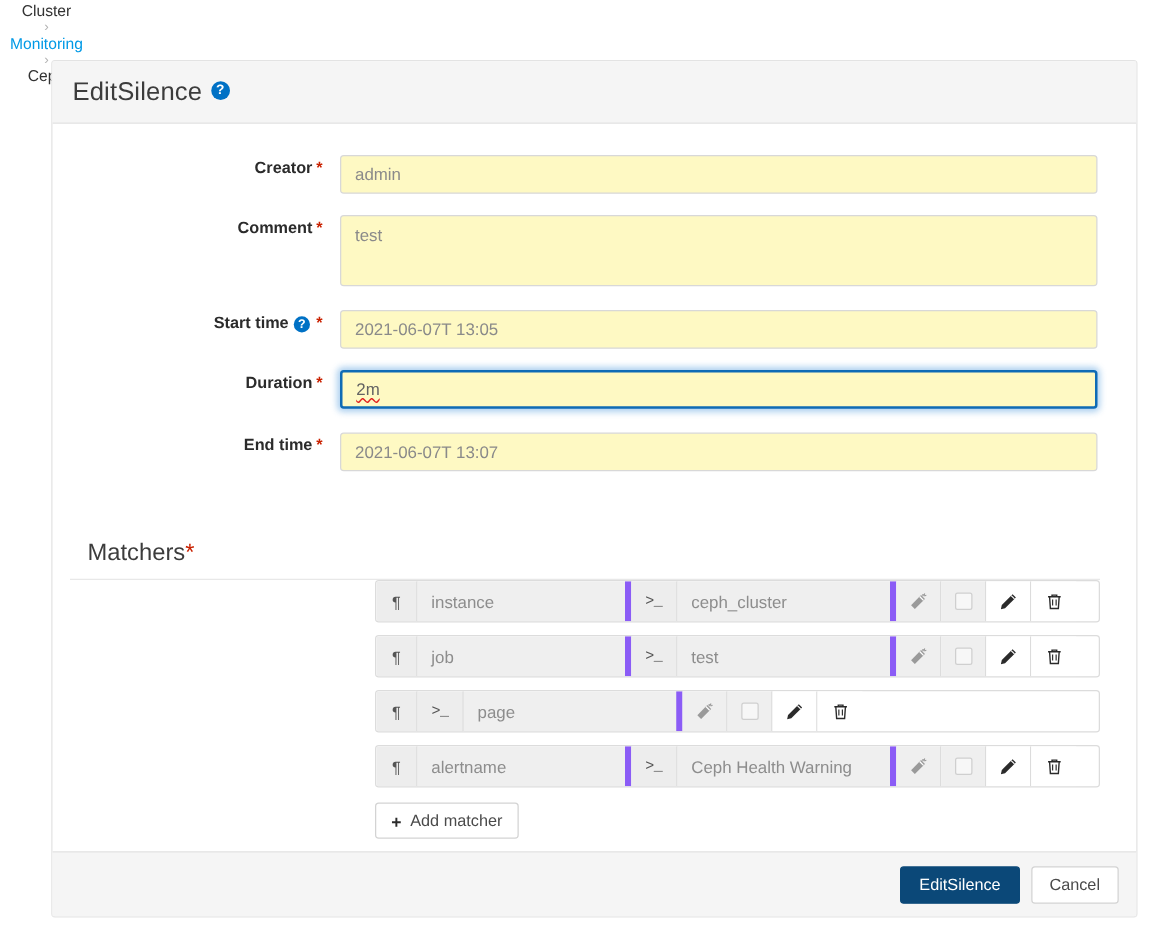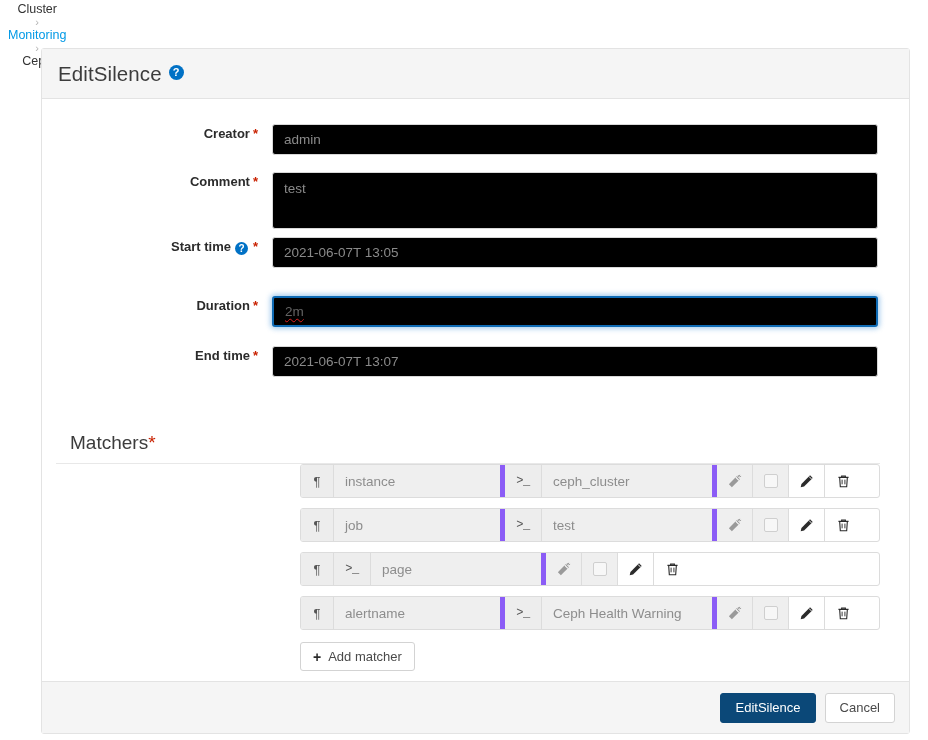--- a/index.html
+++ b/index.html
@@ -111,21 +111,21 @@
     font-weight: bold;
     margin-left: 3px;
   }
   .field-wrap { flex: 1; padding-right: 31px; }
 
   .inp {
     width: 100%;
     height: 31px;
     border: 1px solid #d8d8d8;
     border-radius: 3px;
-    background: #000000;
+    background: #fef9c3;
     font-size: 13.5px;
     font-family: "Liberation Sans", sans-serif;
     color: #8a8a8a;
     padding: 0 11px;
     outline: none;
     display: block;
   }
   textarea.inp {
     height: 57px;
     padding-top: 7px;
@@ -310,21 +310,21 @@
 
     <div class="form-row" style="top:73px;">
       <div class="form-label">
         <span>Comment</span><span class="req">*</span>
       </div>
       <div class="field-wrap">
         <textarea class="inp" style="">test</textarea>
       </div>
     </div>
 
-    <div class="form-row" style="top:138px;">
+    <div class="form-row" style="top:149px;">
       <div class="form-label">
         <span>Start time</span><span class="help-icon sm">?</span><span class="req">*</span>
       </div>
       <div class="field-wrap">
         <input class="inp" type="text" value="2021-06-07T 13:05" style="">
       </div>
     </div>
 
     <div class="form-row" style="top:197px;">
       <div class="form-label">

